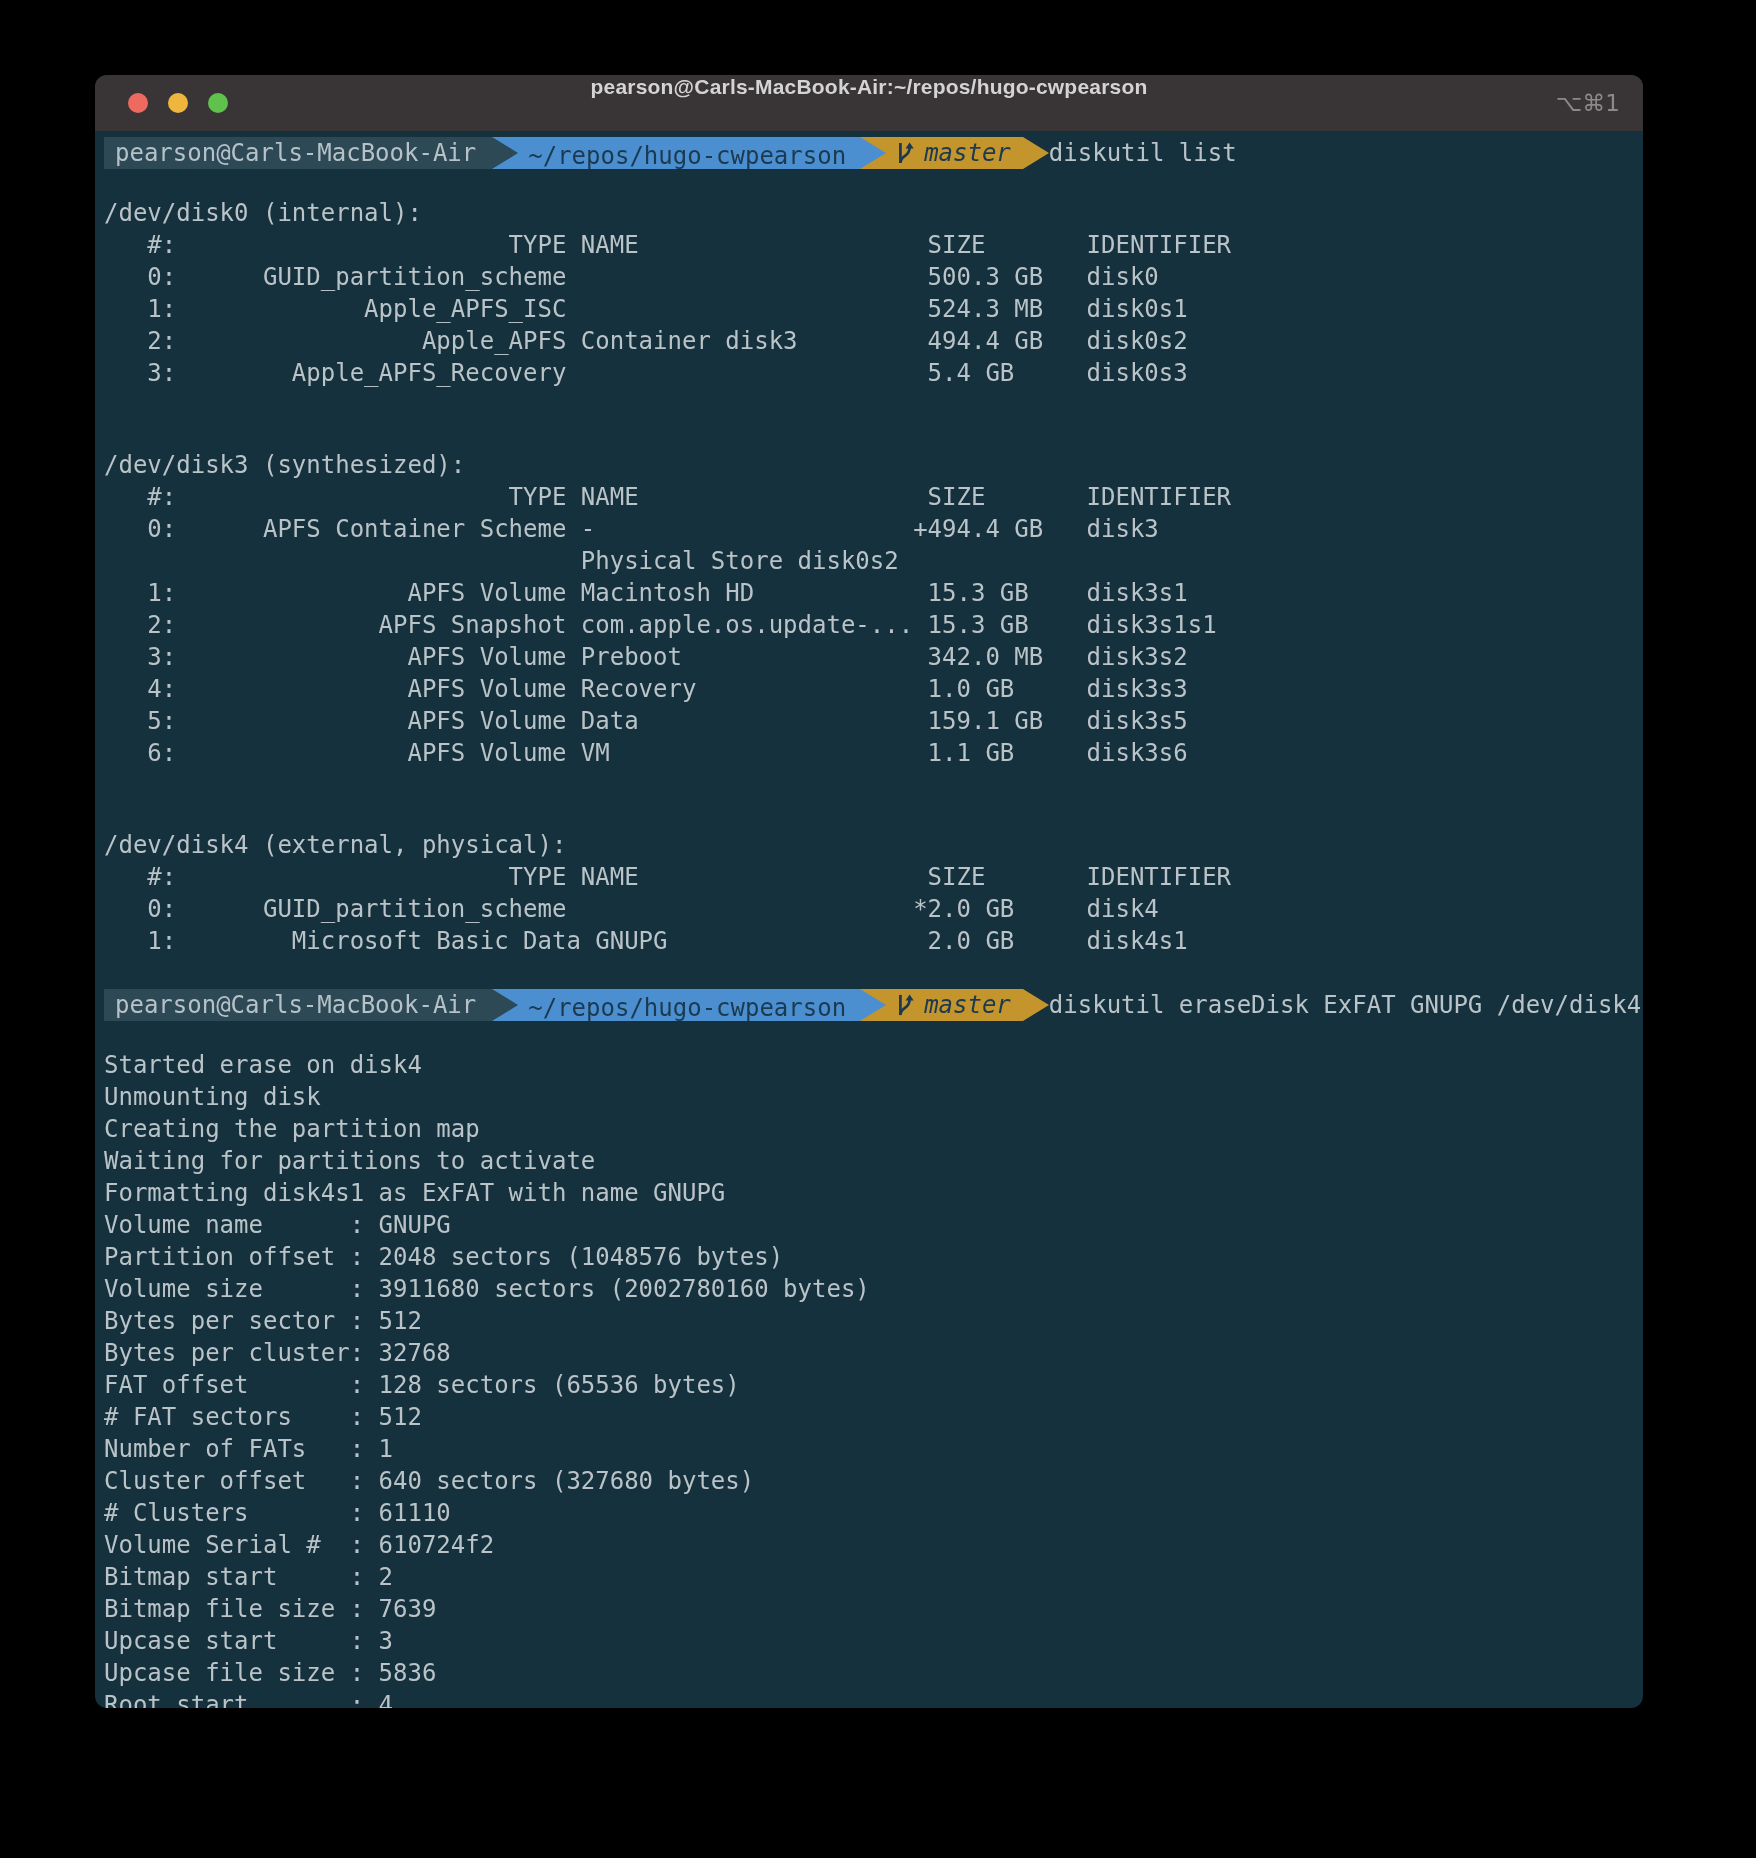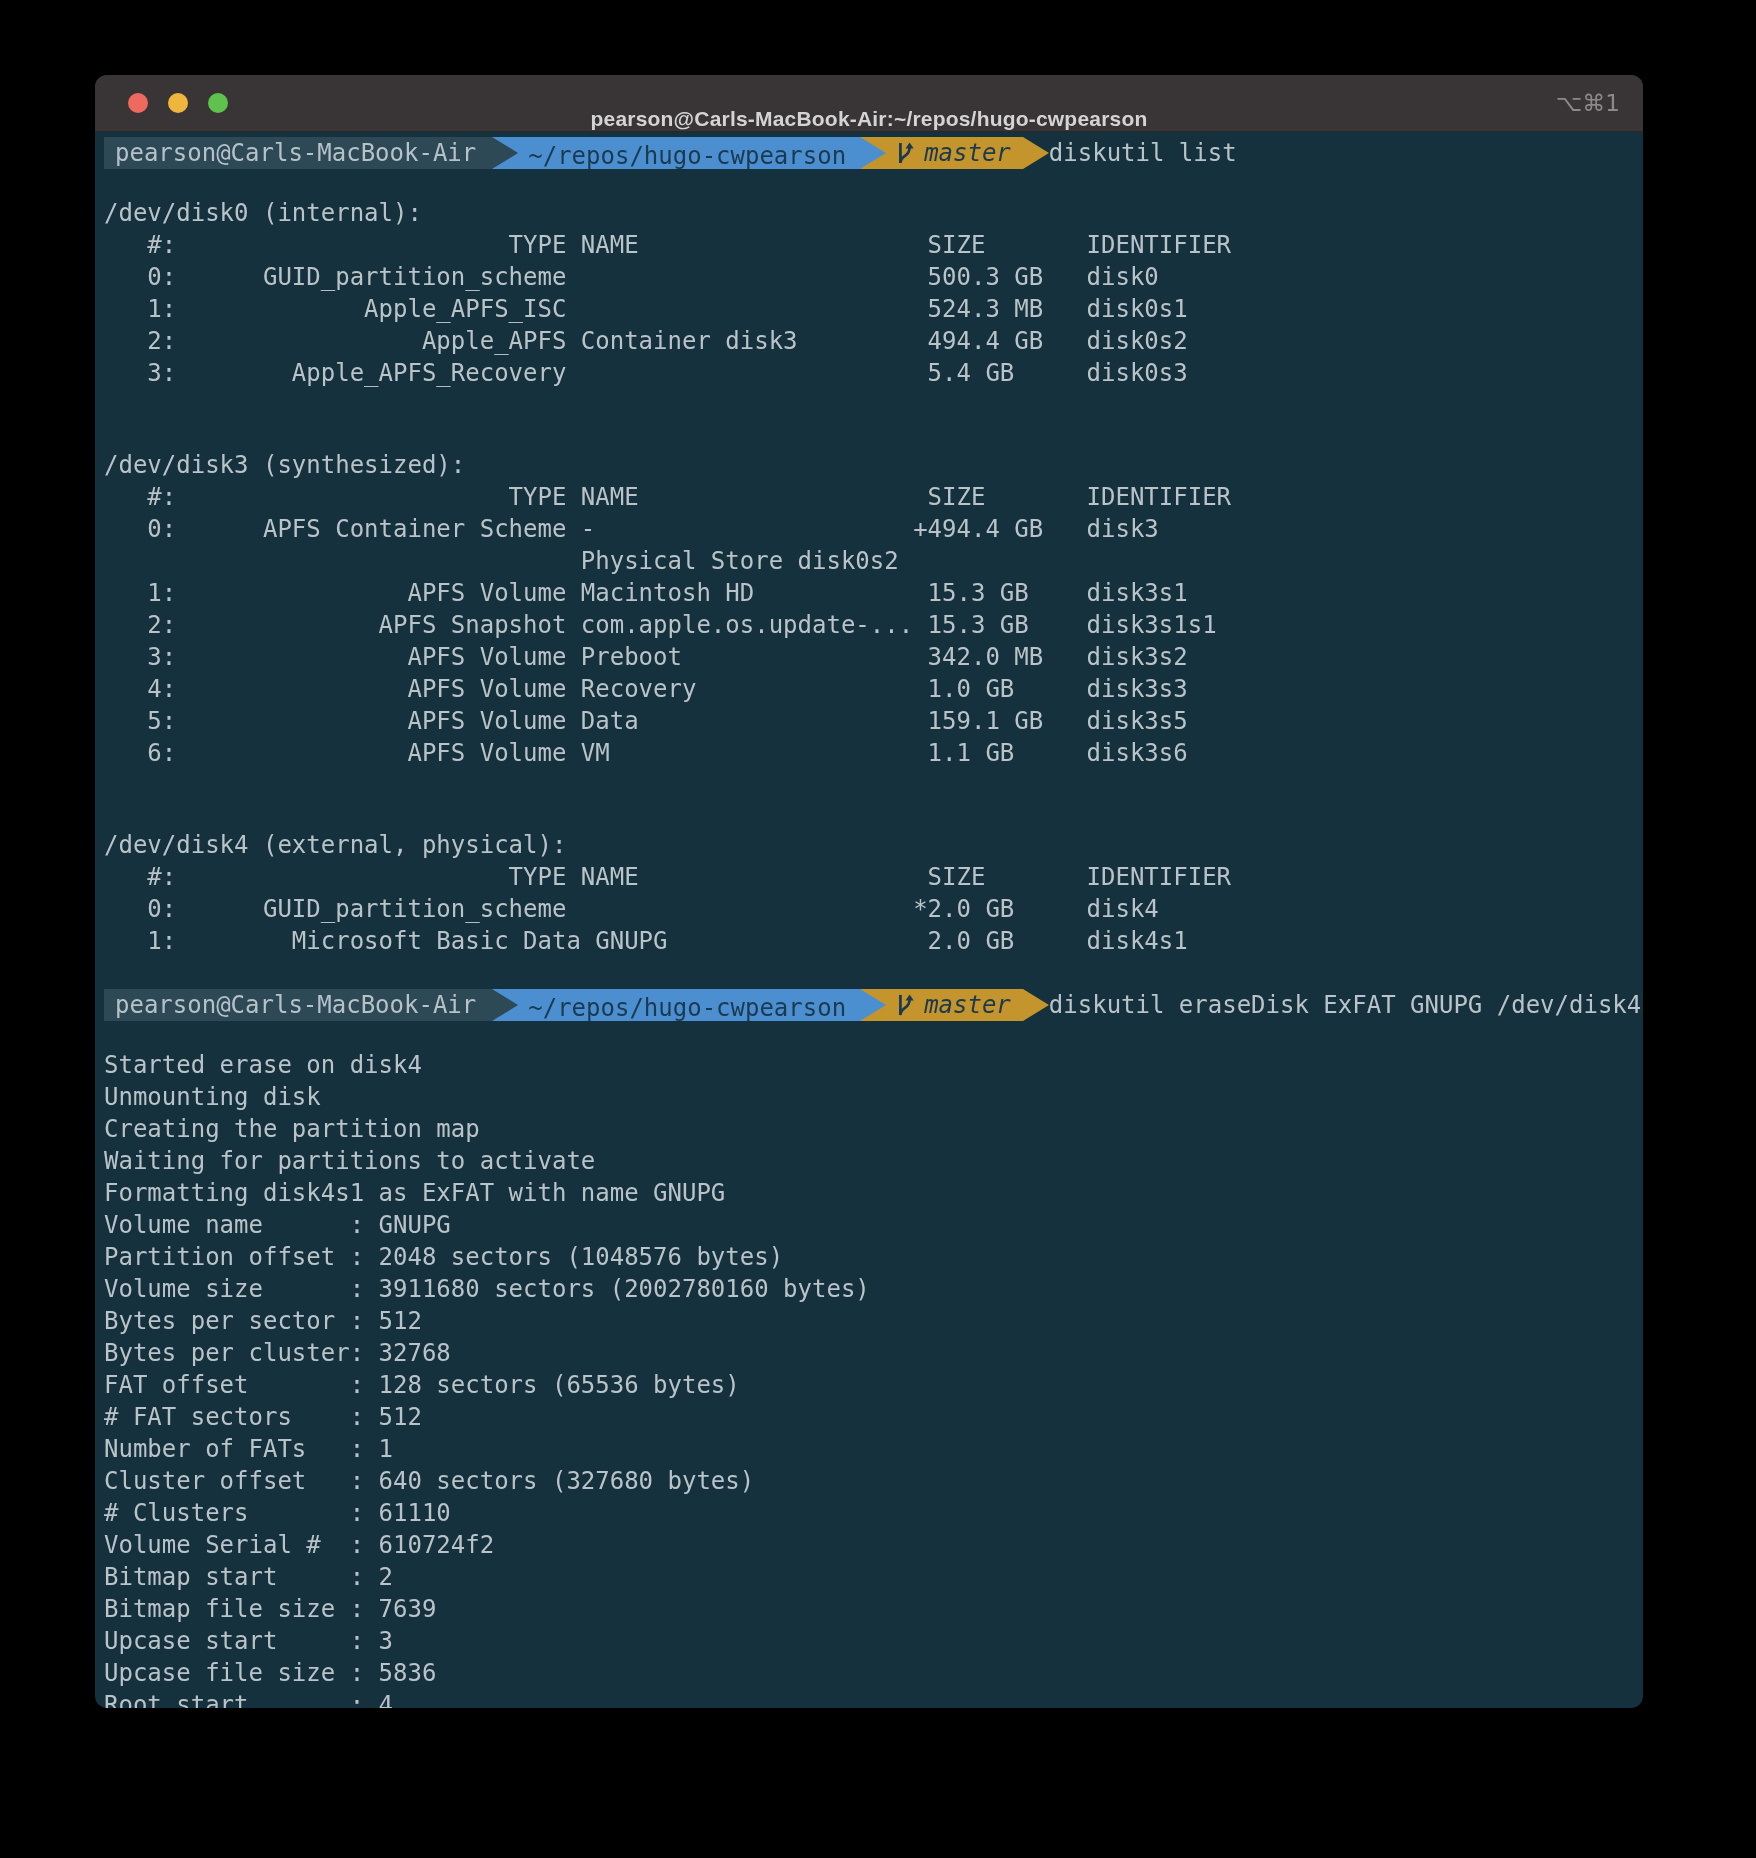--- a/index.html
+++ b/index.html
@@ -22,21 +22,21 @@
   *{margin:0;padding:0;box-sizing:border-box;}
   html,body{width:1756px;height:1858px;background:var(--desktop-bg);overflow:hidden;}
   body{font-family:"DejaVu Sans Mono",monospace;}
 
   .window{
     position:absolute;left:95px;top:75px;width:1548px;height:1633px;
     border-radius:12px;overflow:hidden;background:var(--terminal-bg);
   }
   .titlebar{
     height:57px;background:var(--titlebar-bg);position:relative;
-    display:flex;align-items:flex-end;justify-content:center;
+    display:flex;align-items:flex-start;justify-content:center;
     border-bottom:1px solid #2b2829;
   }
   .traffic{position:absolute;left:33px;top:0;height:100%;display:flex;align-items:center;gap:20px;}
   .traffic span{display:block;width:20px;height:20px;border-radius:50%;}
   .light-red{background:var(--traffic-red);}
   .light-yellow{background:var(--traffic-yellow);}
   .light-green{background:var(--traffic-green);}
   .title{
     font-family:"Liberation Sans",sans-serif;font-weight:bold;font-size:21px;
     color:var(--title-text);letter-spacing:.2px;

